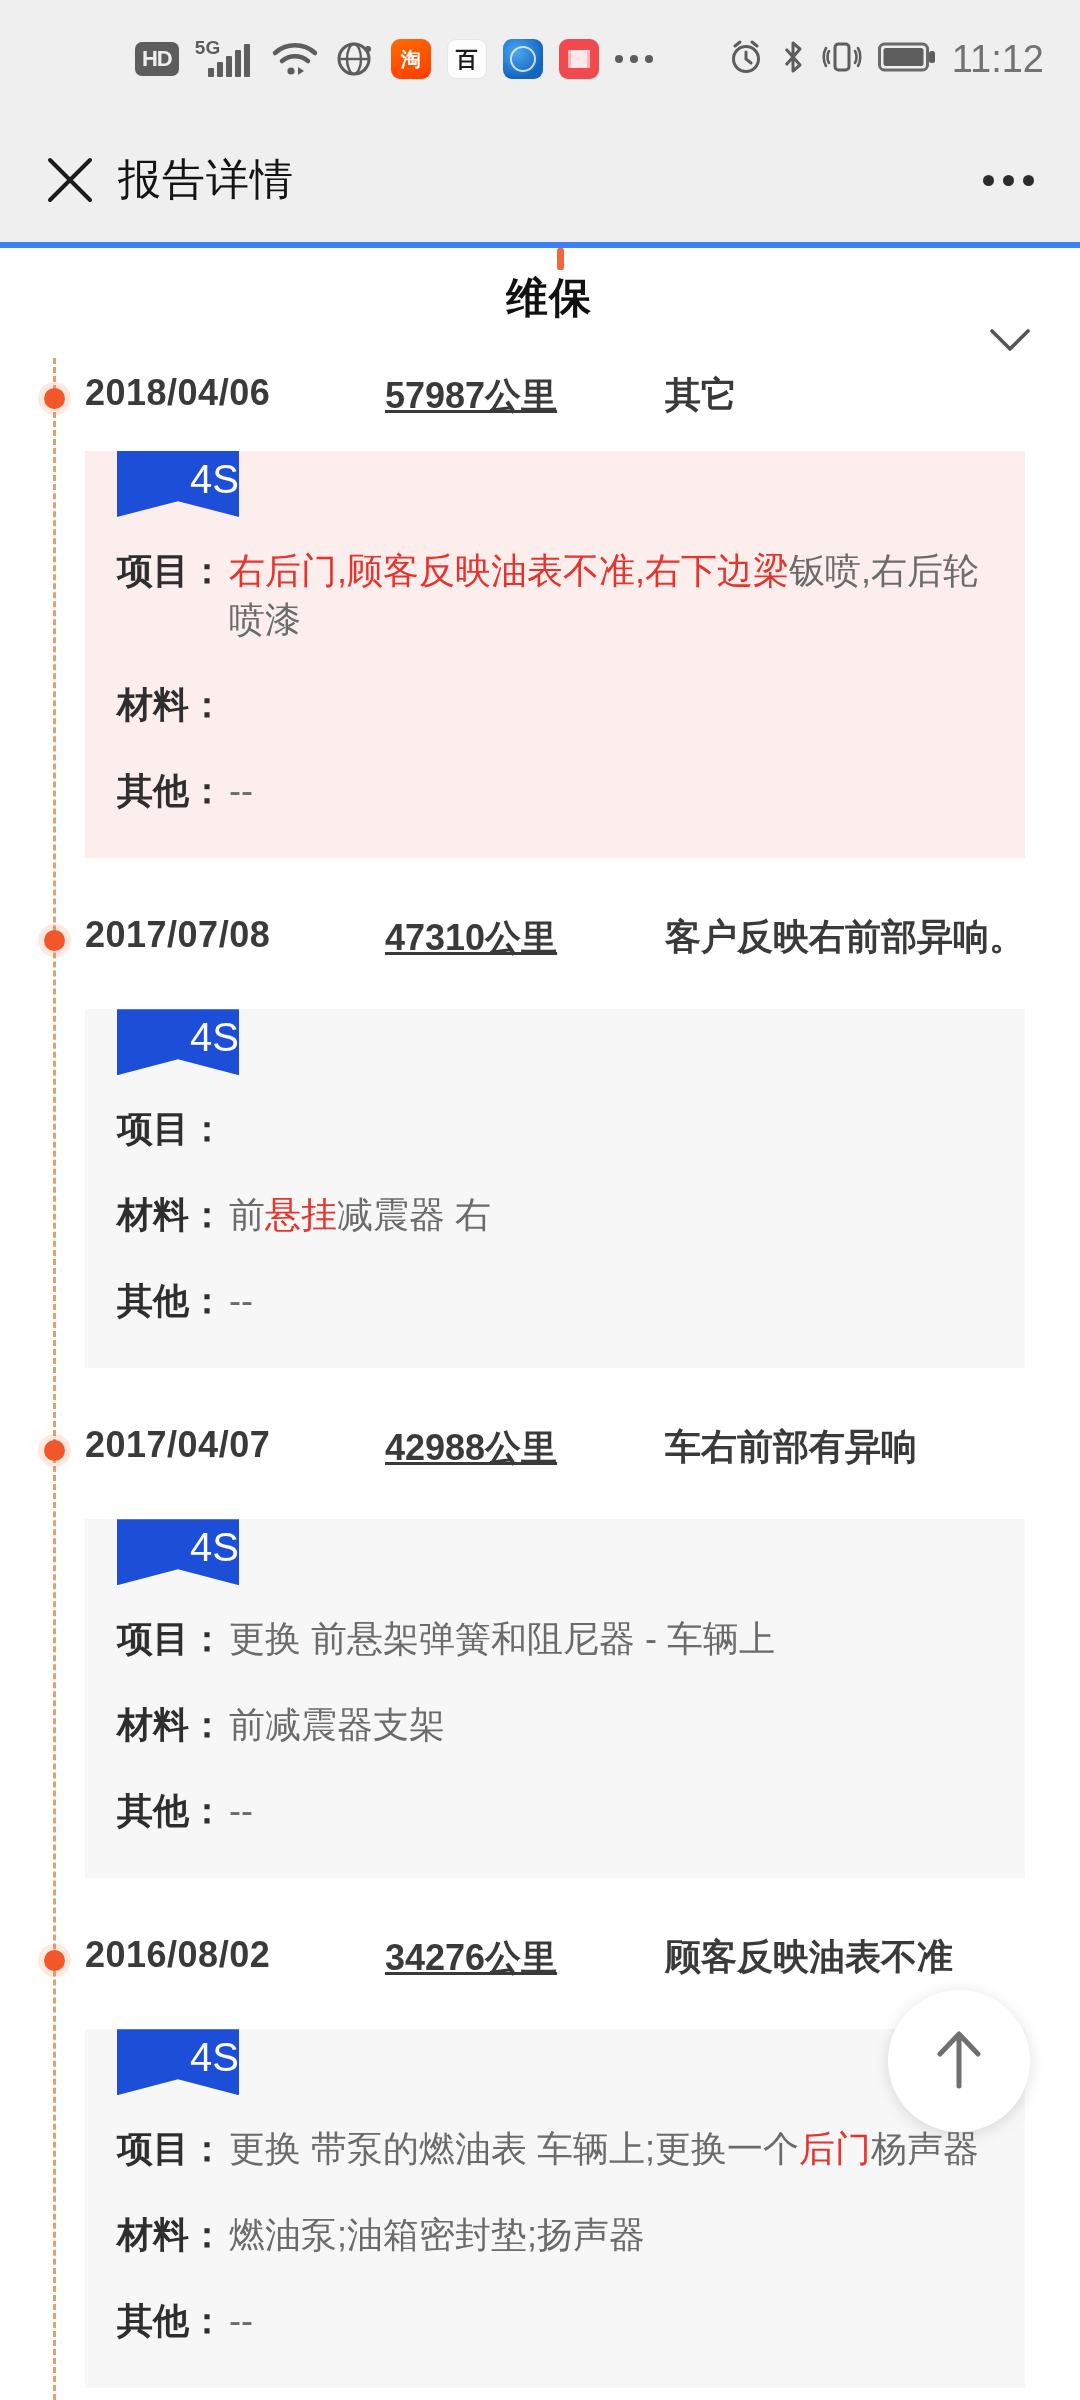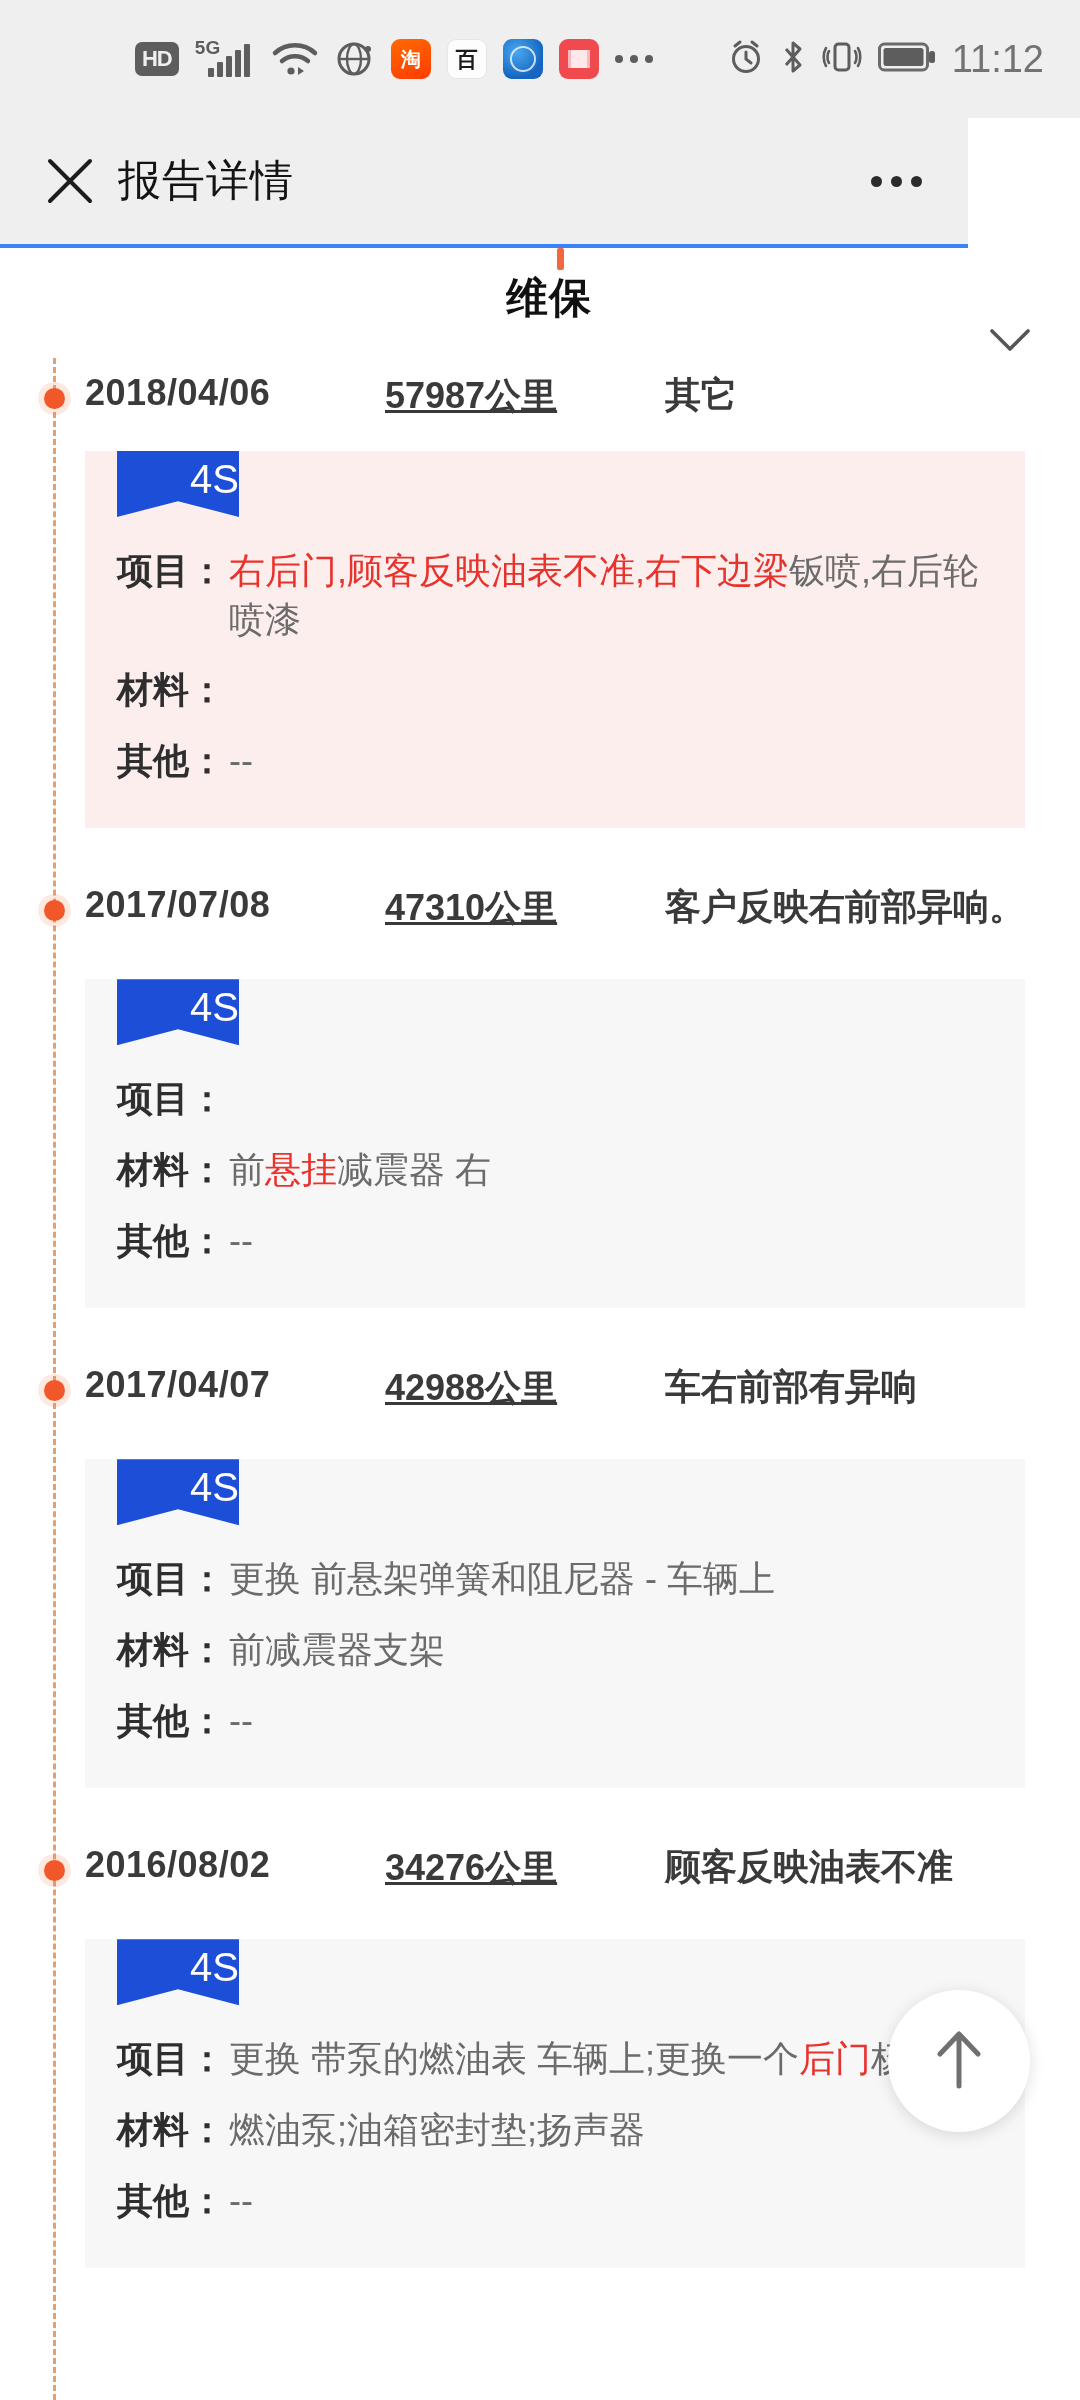--- a/index.html
+++ b/index.html
@@ -54,24 +54,24 @@
                border-left:3px solid #f7b9bd; border-right:3px solid #f7b9bd; }
   .dots3 { display:flex; gap:7px; align-items:center; }
   .dots3 i { width:8px; height:8px; border-radius:50%; background:#5d5d5d; display:block; }
 
   .sb-clock { font-size: 38px; color: #737373; letter-spacing: 0px; }
   .ic-alarm, .ic-bt, .ic-vib, .ic-batt { display:block; }
 
   
   .navbar {
     position: absolute; top: 118px; left: 0;
-    width: 968px; height: 130px;
+    width: 1080px; height: 130px;
     background: #efefef;
     display: flex; align-items: center;
-    border-bottom: 4px solid #3b82f6;
+    border-bottom: 6px solid #3b82f6;
     justify-content: center;
   }
   .nav-close { width: 96px; margin-left: 22px; display:flex; align-items:center;
                justify-content:center; }
   .nav-title { font-size: 43px; color: #141414; font-weight: 500; letter-spacing: 1px; }
   .nav-more { margin-left: auto; margin-right: 46px; display:flex; gap:9px; align-items:center; }
   .nav-more i { width:11px; height:11px; border-radius:50%; background:#2b2b2b; display:block; }
 
   
   .section-header {
@@ -115,21 +115,21 @@
 
   .tag4s {
     position: relative;
     width: 122px; height: 66px;
     background: #1d4ed8;
     margin-left: 32px;
     color: #fdfdfd; font-size: 40px; line-height: 56px; text-align: right;
     clip-path: polygon(0 0, 100% 0, 100% 100%, 50% 76%, 0 100%);
   }
 
-  .kv { display: flex; padding: 0 40px 0 32px; margin-top: 22px; }
+  .kv { display: flex; padding: 0 40px 0 32px; margin-top: 37px; }
   .kv .k { font-size: 36px; font-weight: bold; color: #2e2e2e; white-space: nowrap; }
   .kv .v { font-size: 36px; color: #6b6b6b; line-height: 1.35; padding-left: 4px; }
   .kv .v .hl { color: #e8322c; }
   .kv.first { margin-top: 30px; }
 
   
   .fab {
     position: absolute; left: 888px; top: 1990px;
     width: 142px; height: 142px; border-radius: 50%;
     background: #ffffff;

